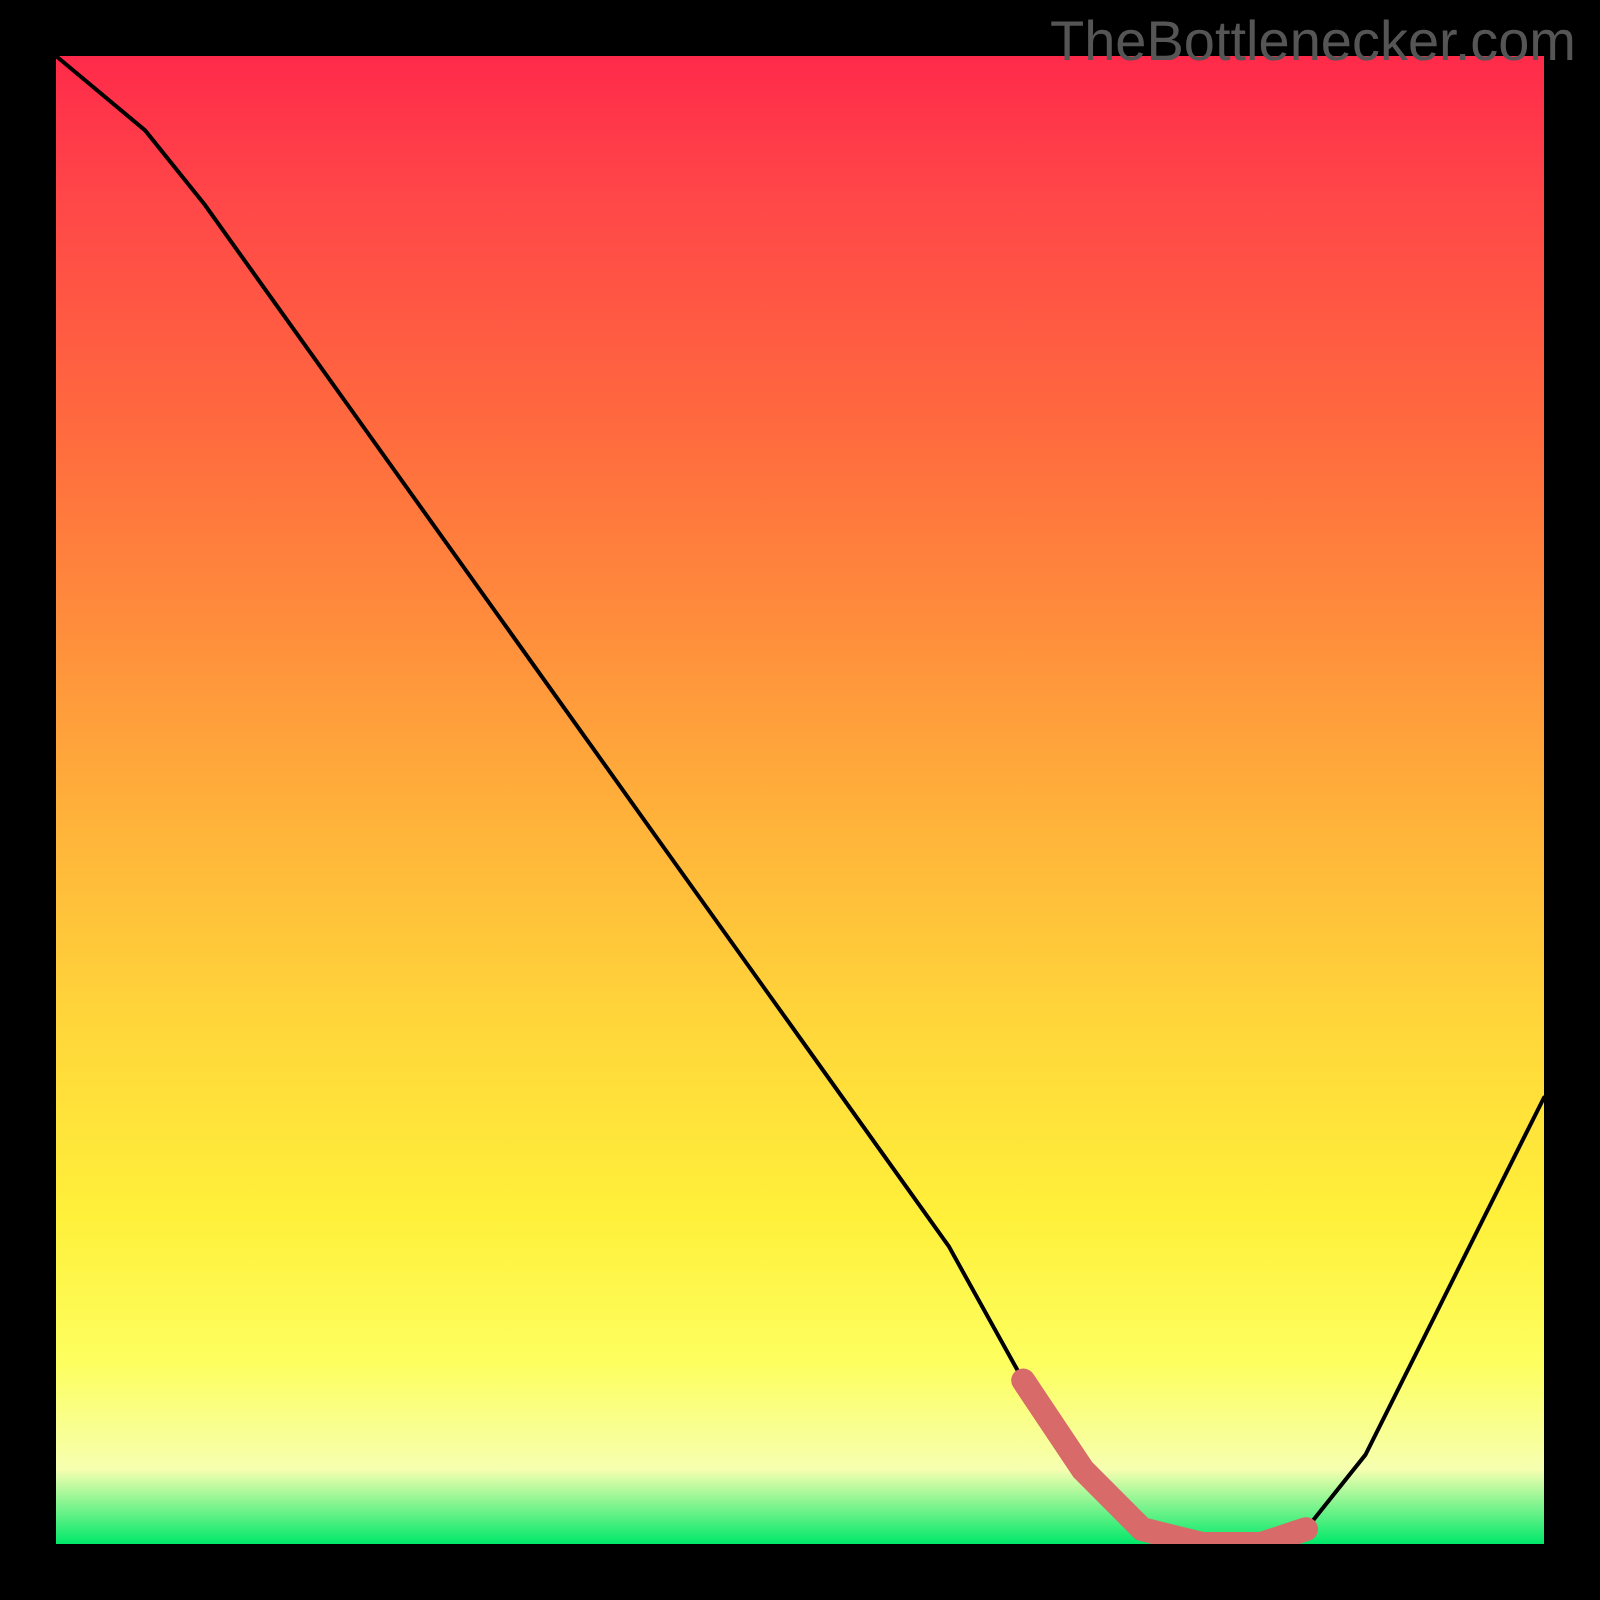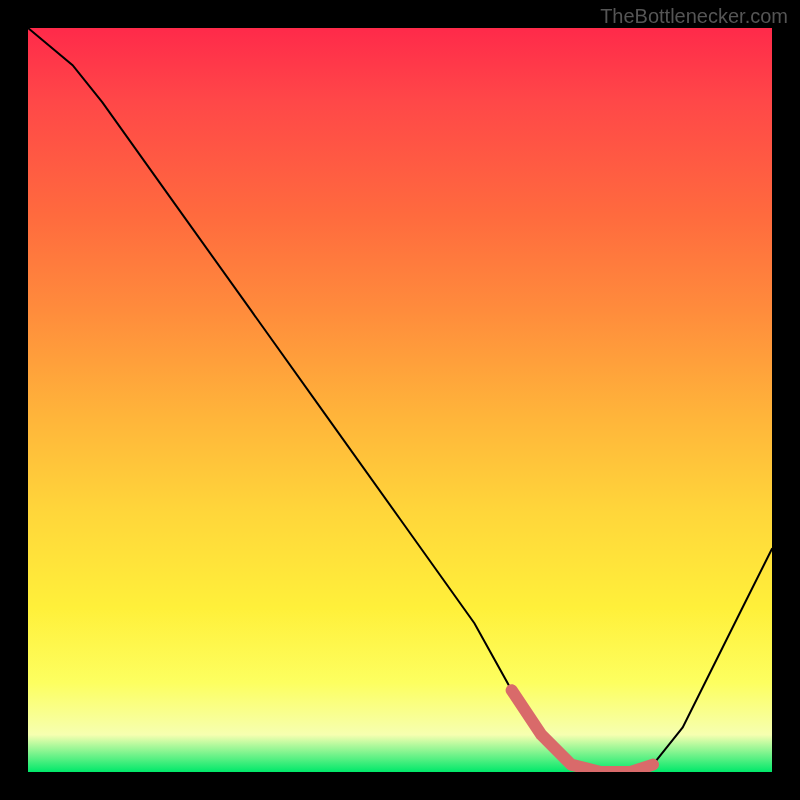--- a/index.html
+++ b/index.html
@@ -9,21 +9,21 @@
     width: 800px;
     height: 800px;
     position: relative;
     font-family: Arial, sans-serif;
   }
   .watermark {
     position: absolute;
     top: 5px;
     right: 12px;
     color: #555;
-    font-size: 20px;
+    font-size: 28px;
     font-weight: normal;
     z-index: 10;
   }
   .chart-box {
     position: absolute;
     left: 28px;
     top: 28px;
     width: 744px;
     height: 744px;
     overflow: hidden;

